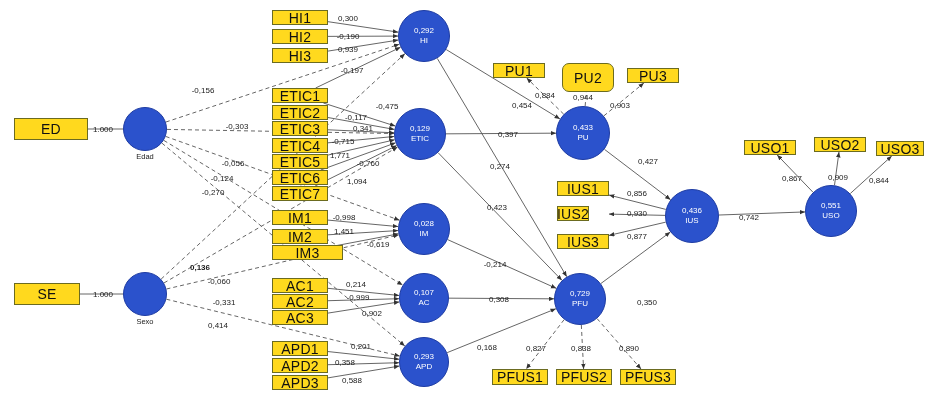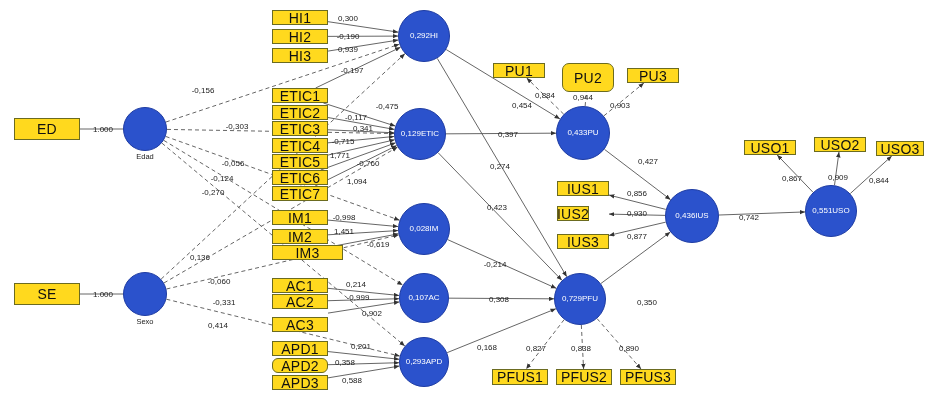--- a/index.html
+++ b/index.html
@@ -3,21 +3,21 @@
 <meta charset="utf-8">
 <style>
   html,body{margin:0;padding:0;background:#ffffff;}
   #stage{position:relative;width:931px;height:407px;background:#ffffff;
          font-family:"Liberation Sans", sans-serif;overflow:hidden;}
   #wires{position:absolute;left:0;top:0;width:931px;height:407px;}
   .ind{position:absolute;background:#FFD91E;border:1.5px solid #6b6b20;
        box-sizing:border-box;display:flex;align-items:center;justify-content:center;
        font-size:14px;color:#111;letter-spacing:.2px;}
   .lv{position:absolute;border-radius:50%;background:#2B52CC;border:1px solid #1e3ca3;
-      box-sizing:border-box;display:flex;flex-direction:row;align-items:center;
+      box-sizing:border-box;display:flex;flex-direction:column;align-items:center;
       justify-content:center;color:#ffffff;font-size:8px;line-height:1.25;}
   .lv .r2{font-size:8px;}
   .lv .nm{font-size:8px;}
   .exo-lbl{position:absolute;font-size:7.5px;color:#222;text-align:center;}
   .pl{position:absolute;font-size:8px;color:#1a1a1a;white-space:nowrap;
       transform:translate(-50%,-50%);}
 </style>
 </head>
 <body>
 
@@ -80,40 +80,40 @@
         <line x1="448.9994863734886" y1="298.1602531177788" x2="554.0005341715719" y2="298.8333367575101" stroke="#555555" stroke-width="0.9" marker-end="url(#ah)"></line>
         <line x1="447.1810459276985" y1="352.6384237599679" x2="555.8917122351936" y2="308.73603928963337" stroke="#555555" stroke-width="0.9" marker-end="url(#ah)"></line>
         <line x1="600.8891825551101" y1="283.5196236421952" x2="670.3073873466165" y2="232.07577544848962" stroke="#555555" stroke-width="0.9" marker-end="url(#ah)"></line>
         <line x1="564.147520217908" y1="319.6082237167196" x2="526.1538461538462" y2="369" stroke="#555555" stroke-width="0.9" stroke-dasharray="4,3" marker-end="url(#ah)"></line>
         <line x1="581.3315835513022" y1="324.9658792503913" x2="583.5897435897435" y2="369" stroke="#555555" stroke-width="0.9" stroke-dasharray="4,3" marker-end="url(#ah)"></line>
         <line x1="597.0855152112431" y1="318.5980909776024" x2="641.025641025641" y2="369" stroke="#555555" stroke-width="0.9" stroke-dasharray="4,3" marker-end="url(#ah)"></line>
       </g>
   </svg>
 
   <div id="indicator-layer">
-      <div class="ind" style="left: 14px; top: 118px; width: 66px; height: 22px; background: rgb(255, 217, 30); border-color: rgb(107, 107, 32);">ED</div>
+      <div class="ind" style="left: 14px; top: 118px; width: 74px; height: 22px; background: rgb(255, 217, 30); border-color: rgb(107, 107, 32);">ED</div>
       <div class="ind" style="left: 14px; top: 283px; width: 66px; height: 22px; background: rgb(255, 217, 30); border-color: rgb(107, 107, 32);">SE</div>
       <div class="ind" style="left: 272px; top: 10px; width: 56px; height: 15px; background: rgb(255, 217, 30); border-color: rgb(107, 107, 32);">HI1</div>
       <div class="ind" style="left: 272px; top: 29px; width: 56px; height: 15px; background: rgb(255, 217, 30); border-color: rgb(107, 107, 32);">HI2</div>
       <div class="ind" style="left: 272px; top: 48px; width: 56px; height: 15px; background: rgb(255, 217, 30); border-color: rgb(107, 107, 32);">HI3</div>
       <div class="ind" style="left: 272px; top: 88px; width: 56px; height: 15px; background: rgb(255, 217, 30); border-color: rgb(107, 107, 32);">ETIC1</div>
       <div class="ind" style="left: 272px; top: 105px; width: 56px; height: 15px; background: rgb(255, 217, 30); border-color: rgb(107, 107, 32);">ETIC2</div>
       <div class="ind" style="left: 272px; top: 121px; width: 56px; height: 15px; background: rgb(255, 217, 30); border-color: rgb(107, 107, 32);">ETIC3</div>
       <div class="ind" style="left: 272px; top: 138px; width: 56px; height: 15px; background: rgb(255, 217, 30); border-color: rgb(107, 107, 32);">ETIC4</div>
       <div class="ind" style="left: 272px; top: 154px; width: 56px; height: 15px; background: rgb(255, 217, 30); border-color: rgb(107, 107, 32);">ETIC5</div>
       <div class="ind" style="left: 272px; top: 170px; width: 56px; height: 15px; background: rgb(255, 217, 30); border-color: rgb(107, 107, 32);">ETIC6</div>
       <div class="ind" style="left: 272px; top: 186px; width: 56px; height: 15px; background: rgb(255, 217, 30); border-color: rgb(107, 107, 32);">ETIC7</div>
       <div class="ind" style="left: 272px; top: 210px; width: 56px; height: 15px; background: rgb(255, 217, 30); border-color: rgb(107, 107, 32);">IM1</div>
       <div class="ind" style="left: 272px; top: 229px; width: 56px; height: 15px; background: rgb(255, 217, 30); border-color: rgb(107, 107, 32);">IM2</div>
       <div class="ind" style="left: 272px; top: 245px; width: 71px; height: 15px; background: rgb(255, 217, 30); border-color: rgb(107, 107, 32);">IM3</div>
       <div class="ind" style="left: 272px; top: 278px; width: 56px; height: 15px; background: rgb(255, 217, 30); border-color: rgb(107, 107, 32);">AC1</div>
       <div class="ind" style="left: 272px; top: 294px; width: 56px; height: 15px; background: rgb(255, 217, 30); border-color: rgb(107, 107, 32);">AC2</div>
-      <div class="ind" style="left: 272px; top: 310px; width: 56px; height: 15px; background: rgb(255, 217, 30); border-color: rgb(107, 107, 32); margin-top: 7px;">AC3</div>
+      <div class="ind" style="left: 272px; top: 310px; width: 56px; height: 15px; background: rgb(255, 217, 30); border-color: rgb(107, 107, 32);">AC3</div>
       <div class="ind" style="left: 272px; top: 341px; width: 56px; height: 15px; background: rgb(255, 217, 30); border-color: rgb(107, 107, 32);">APD1</div>
-      <div class="ind" style="left: 272px; top: 358px; width: 56px; height: 15px; background: rgb(255, 217, 30); border-color: rgb(107, 107, 32); border-radius: 6px;">APD2</div>
+      <div class="ind" style="left: 272px; top: 358px; width: 56px; height: 15px; background: rgb(255, 217, 30); border-color: rgb(107, 107, 32);">APD2</div>
       <div class="ind" style="left: 272px; top: 375px; width: 56px; height: 15px; background: rgb(255, 217, 30); border-color: rgb(107, 107, 32);">APD3</div>
       <div class="ind" style="left: 493px; top: 63px; width: 52px; height: 15px; background: rgb(255, 217, 30); border-color: rgb(107, 107, 32);">PU1</div>
       <div class="ind" style="left: 562px; top: 63px; width: 52px; height: 29px; background: rgb(255, 217, 30); border-color: rgb(107, 107, 32); border-radius: 7px;">PU2</div>
       <div class="ind" style="left: 627px; top: 68px; width: 52px; height: 15px; background: rgb(255, 217, 30); border-color: rgb(107, 107, 32);">PU3</div>
       <div class="ind" style="left: 557px; top: 181px; width: 52px; height: 15px; background: rgb(255, 217, 30); border-color: rgb(107, 107, 32);">IUS1</div>
       <div class="ind" style="left: 557px; top: 206px; width: 32px; height: 15px; background: rgb(255, 217, 30); border-color: rgb(107, 107, 32);">IUS2</div>
       <div class="ind" style="left: 557px; top: 234px; width: 52px; height: 15px; background: rgb(255, 217, 30); border-color: rgb(107, 107, 32);">IUS3</div>
       <div class="ind" style="left: 744px; top: 140px; width: 52px; height: 15px; background: rgb(255, 217, 30); border-color: rgb(107, 107, 32);">USO1</div>
       <div class="ind" style="left: 814px; top: 137px; width: 52px; height: 15px; background: rgb(255, 217, 30); border-color: rgb(107, 107, 32);">USO2</div>
       <div class="ind" style="left: 876px; top: 141px; width: 48px; height: 15px; background: rgb(255, 217, 30); border-color: rgb(107, 107, 32);">USO3</div>
@@ -164,21 +164,21 @@
       </div>
     </div>
   <div id="label-layer">
       <div class="pl" style="left: 103px; top: 129px;">1.000</div>
       <div class="pl" style="left: 103px; top: 294px;">1.000</div>
       <div class="pl" style="left: 203px; top: 90px;">-0,156</div>
       <div class="pl" style="left: 237px; top: 126px;">-0,303</div>
       <div class="pl" style="left: 233px; top: 163px;">-0,056</div>
       <div class="pl" style="left: 222px; top: 178px;">-0,124</div>
       <div class="pl" style="left: 213px; top: 192px;">-0,270</div>
-      <div class="pl" style="left: 200px; top: 257px;">0,136</div>
+      <div class="pl" style="left: 200px; top: 267px; font-weight: bold;">0,136</div>
       <div class="pl" style="left: 219px; top: 281px;">-0,060</div>
       <div class="pl" style="left: 224px; top: 302px;">-0,331</div>
       <div class="pl" style="left: 218px; top: 325px;">0,414</div>
       <div class="pl" style="left: 348px; top: 18px;">0,300</div>
       <div class="pl" style="left: 348px; top: 36px;">-0,190</div>
       <div class="pl" style="left: 348px; top: 49px;">0,939</div>
       <div class="pl" style="left: 352px; top: 70px;">-0,197</div>
       <div class="pl" style="left: 387px; top: 106px;">-0,475</div>
       <div class="pl" style="left: 356px; top: 117px;">-0,117</div>
       <div class="pl" style="left: 363px; top: 128px;">0,341</div>

